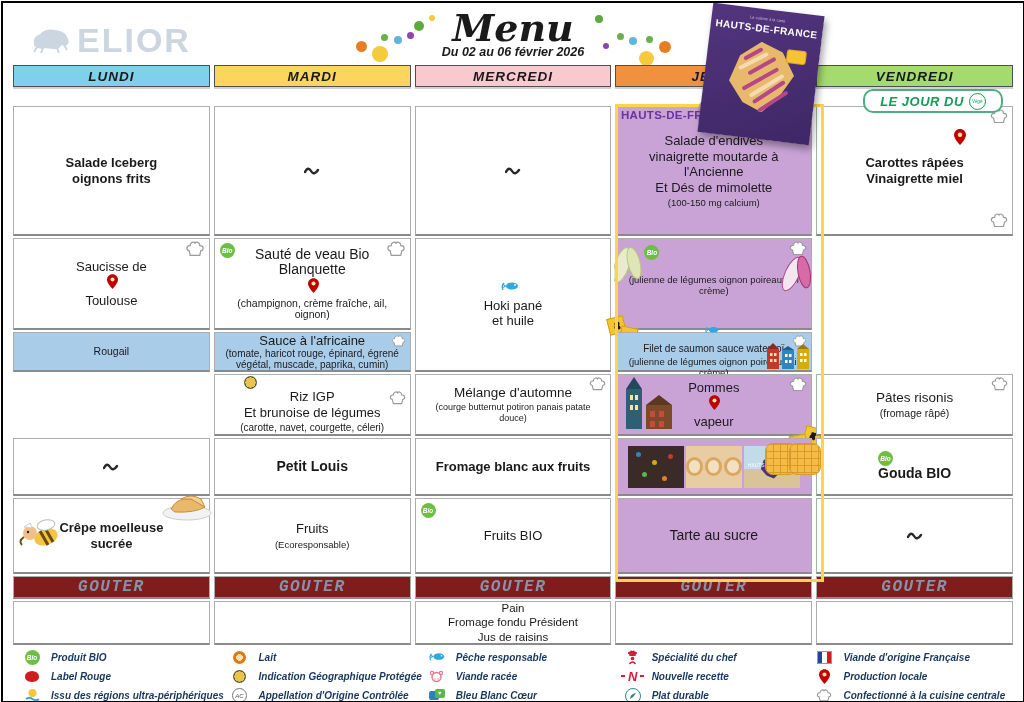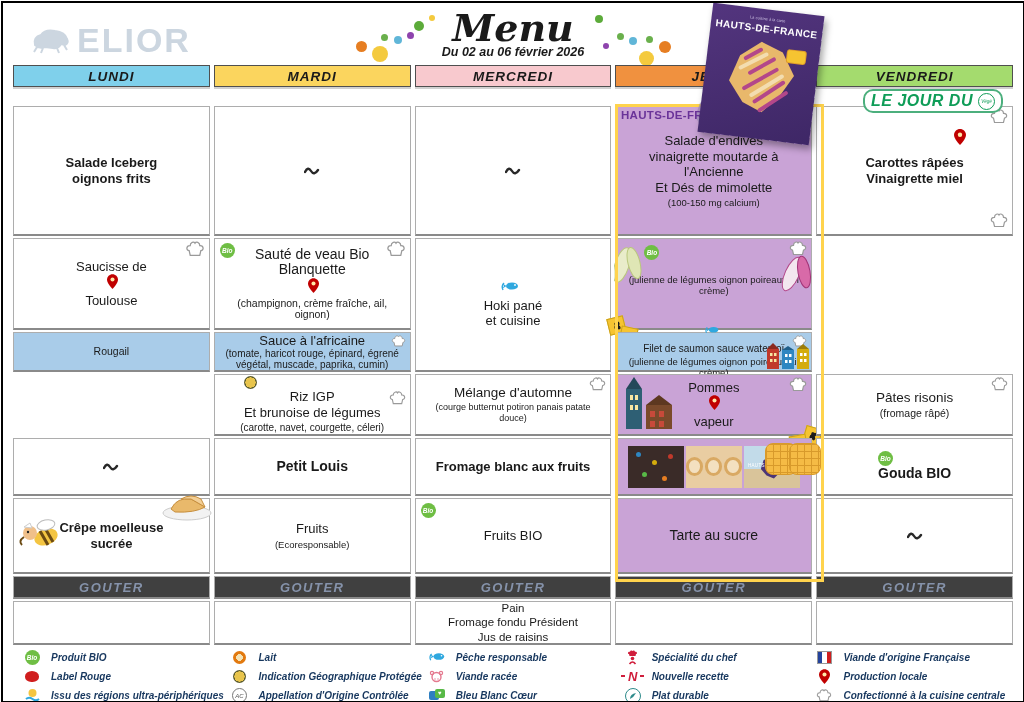--- a/index.html
+++ b/index.html
@@ -19,36 +19,36 @@
   .brochure .b-title{font-size:10px;font-weight:bold;letter-spacing:.4px;margin-top:2px;}
   .festi{position:absolute;right:14px;top:38px;width:18px;height:12px;background:#f6c431;border-radius:2px;box-shadow:0 0 0 1px #e09c2b;}
   .b-map{margin-top:6px;}
 
   
   .day-row{position:absolute;left:10px;right:10px;top:62px;display:grid;grid-template-columns:repeat(5,1fr);gap:4px;height:22px;}
   .day-h{border:1px solid #4f4f4f;display:flex;align-items:center;justify-content:center;font-weight:bold;font-style:italic;font-size:13.5px;letter-spacing:1px;box-shadow:0 2px 0 rgba(0,0,0,.18);}
   .d0{background:#7fd0eb}.d1{background:#fbd55e}.d2{background:#f8c9ce}.d3{background:#f0913f}.d4{background:#a4db6e}
 
   .vege{position:absolute;left:860px;top:86px;width:136px;height:20px;border:2px solid #4caf7d;border-radius:10px;background:#fff;display:flex;align-items:center;justify-content:center;gap:5px;z-index:6;}
-  .vege .v-txt{color:#0f9d58;font-weight:bold;font-style:italic;font-size:16px;letter-spacing:.5px;}
+  .vege .v-txt{color:#0f9d58;font-weight:bold;font-style:italic;font-size:13px;letter-spacing:.5px;}
   .vege .v-badge{width:15px;height:15px;border:1.4px solid #0f9d58;border-radius:50%;color:#0f9d58;font-size:4.5px;display:flex;align-items:center;justify-content:center;font-style:italic;}
 
   
   .menu-grid{position:absolute;left:10px;right:10px;top:103px;display:grid;grid-template-columns:repeat(5,1fr);grid-template-rows:130px 92px 40px 62px 58px 76px 23px 44px;gap:2px 4px;z-index:2;}
   .cell{position:relative;background:#fff;border:1px solid #adadad;border-bottom:2px solid #8a8a8a;display:flex;flex-direction:column;align-items:center;justify-content:center;text-align:center;font-size:13px;padding:2px 8px;}
   .c1{grid-column:1}.c2{grid-column:2}.c3{grid-column:3}.c4{grid-column:4}.c5{grid-column:5}
   .r1{grid-row:1}.r2{grid-row:2}.r3{grid-row:3}.r4{grid-row:4}.r5{grid-row:5}.r6{grid-row:6}.r7{grid-row:7}.r8{grid-row:8}
   .r23{grid-row:2/4}
   .lines span{display:block;line-height:15.5px;}
   .bold{font-weight:bold;}
   .sub{display:block;font-size:9.5px;line-height:11px;margin-top:2px;}
   .band{background:#a9cce9;font-size:10.5px;}
   .band .sub{font-size:9.5px;}
   .purple{background:#c9a3d6;}
-  .gouter-h{background:#404040;color:#8592aa;font-style:italic;font-weight:bold;font-size:13px;letter-spacing:1.5px;}
+  .gouter-h{background:#7f1d1d;color:#8592aa;font-style:italic;font-weight:bold;font-size:16px;letter-spacing:1.5px;font-family:Liberation Mono, monospace;}
   .gouter-b{font-size:11.5px;}
   .gouter-b .lines span{line-height:14.5px;}
 
   .jeudi-frame{position:absolute;left:612px;top:101px;width:203px;height:472px;border:3px solid #ffd34d;z-index:4;pointer-events:none;}
   .theme-label{position:absolute;left:618px;top:106px;z-index:6;color:#6a3399;font-weight:bold;font-size:11.5px;letter-spacing:.3px;}
   .theme-map{position:absolute;left:690px;top:90px;z-index:5;opacity:.65;}
 
   
   .hat-tr{position:absolute;top:2px;right:3px;}
   .bio{display:inline-flex;width:15px;height:15px;border-radius:50%;background:#6fbe44;color:#fff;font-size:6.5px;font-style:italic;font-weight:bold;align-items:center;justify-content:center;vertical-align:middle;}
@@ -244,21 +244,21 @@
       <div class="lines">
           <span>
             <span style="vertical-align:middle;margin-right:6px"><svg width="20" height="14" viewBox="0 0 20 14">
                 <path d="M3 10 Q1 6 4 3" stroke="#2fa8df" stroke-width="1.4" fill="none"></path>
                 <ellipse cx="12" cy="6" rx="6" ry="3.6" fill="#2fa8df"></ellipse>
                 <path d="M6.5 6 L2.5 3.5 L4 6 L2.5 8.5 Z" fill="#2fa8df"></path>
                 <circle cx="15" cy="5" r="0.9" fill="#fff"></circle>
               </svg></span>
             <span>Hoki pané</span>
           </span>
-          <span>et cuisine</span>
+          <span>et huile</span>
         </div>
     </div>
     <div class="cell c4 r2 purple">
       <svg class="endive-l" width="30" height="40" viewBox="0 0 30 40">
           <ellipse cx="8" cy="20" rx="7" ry="18" fill="#e9ecca" stroke="#b9c77c" transform="rotate(18 8 20)"></ellipse>
           <ellipse cx="20" cy="18" rx="6" ry="16" fill="#dfe6b5" stroke="#b9c77c" transform="rotate(-14 20 18)"></ellipse>
         </svg>
       <svg class="endive-r" width="32" height="42" viewBox="0 0 32 42">
           <ellipse cx="11" cy="21" rx="7" ry="18" fill="#f3e6ef" stroke="#b3478a" transform="rotate(24 11 21)"></ellipse>
           <ellipse cx="23" cy="19" rx="6" ry="16" fill="#d86aa8" stroke="#a23578" transform="rotate(-10 23 19)"></ellipse>

